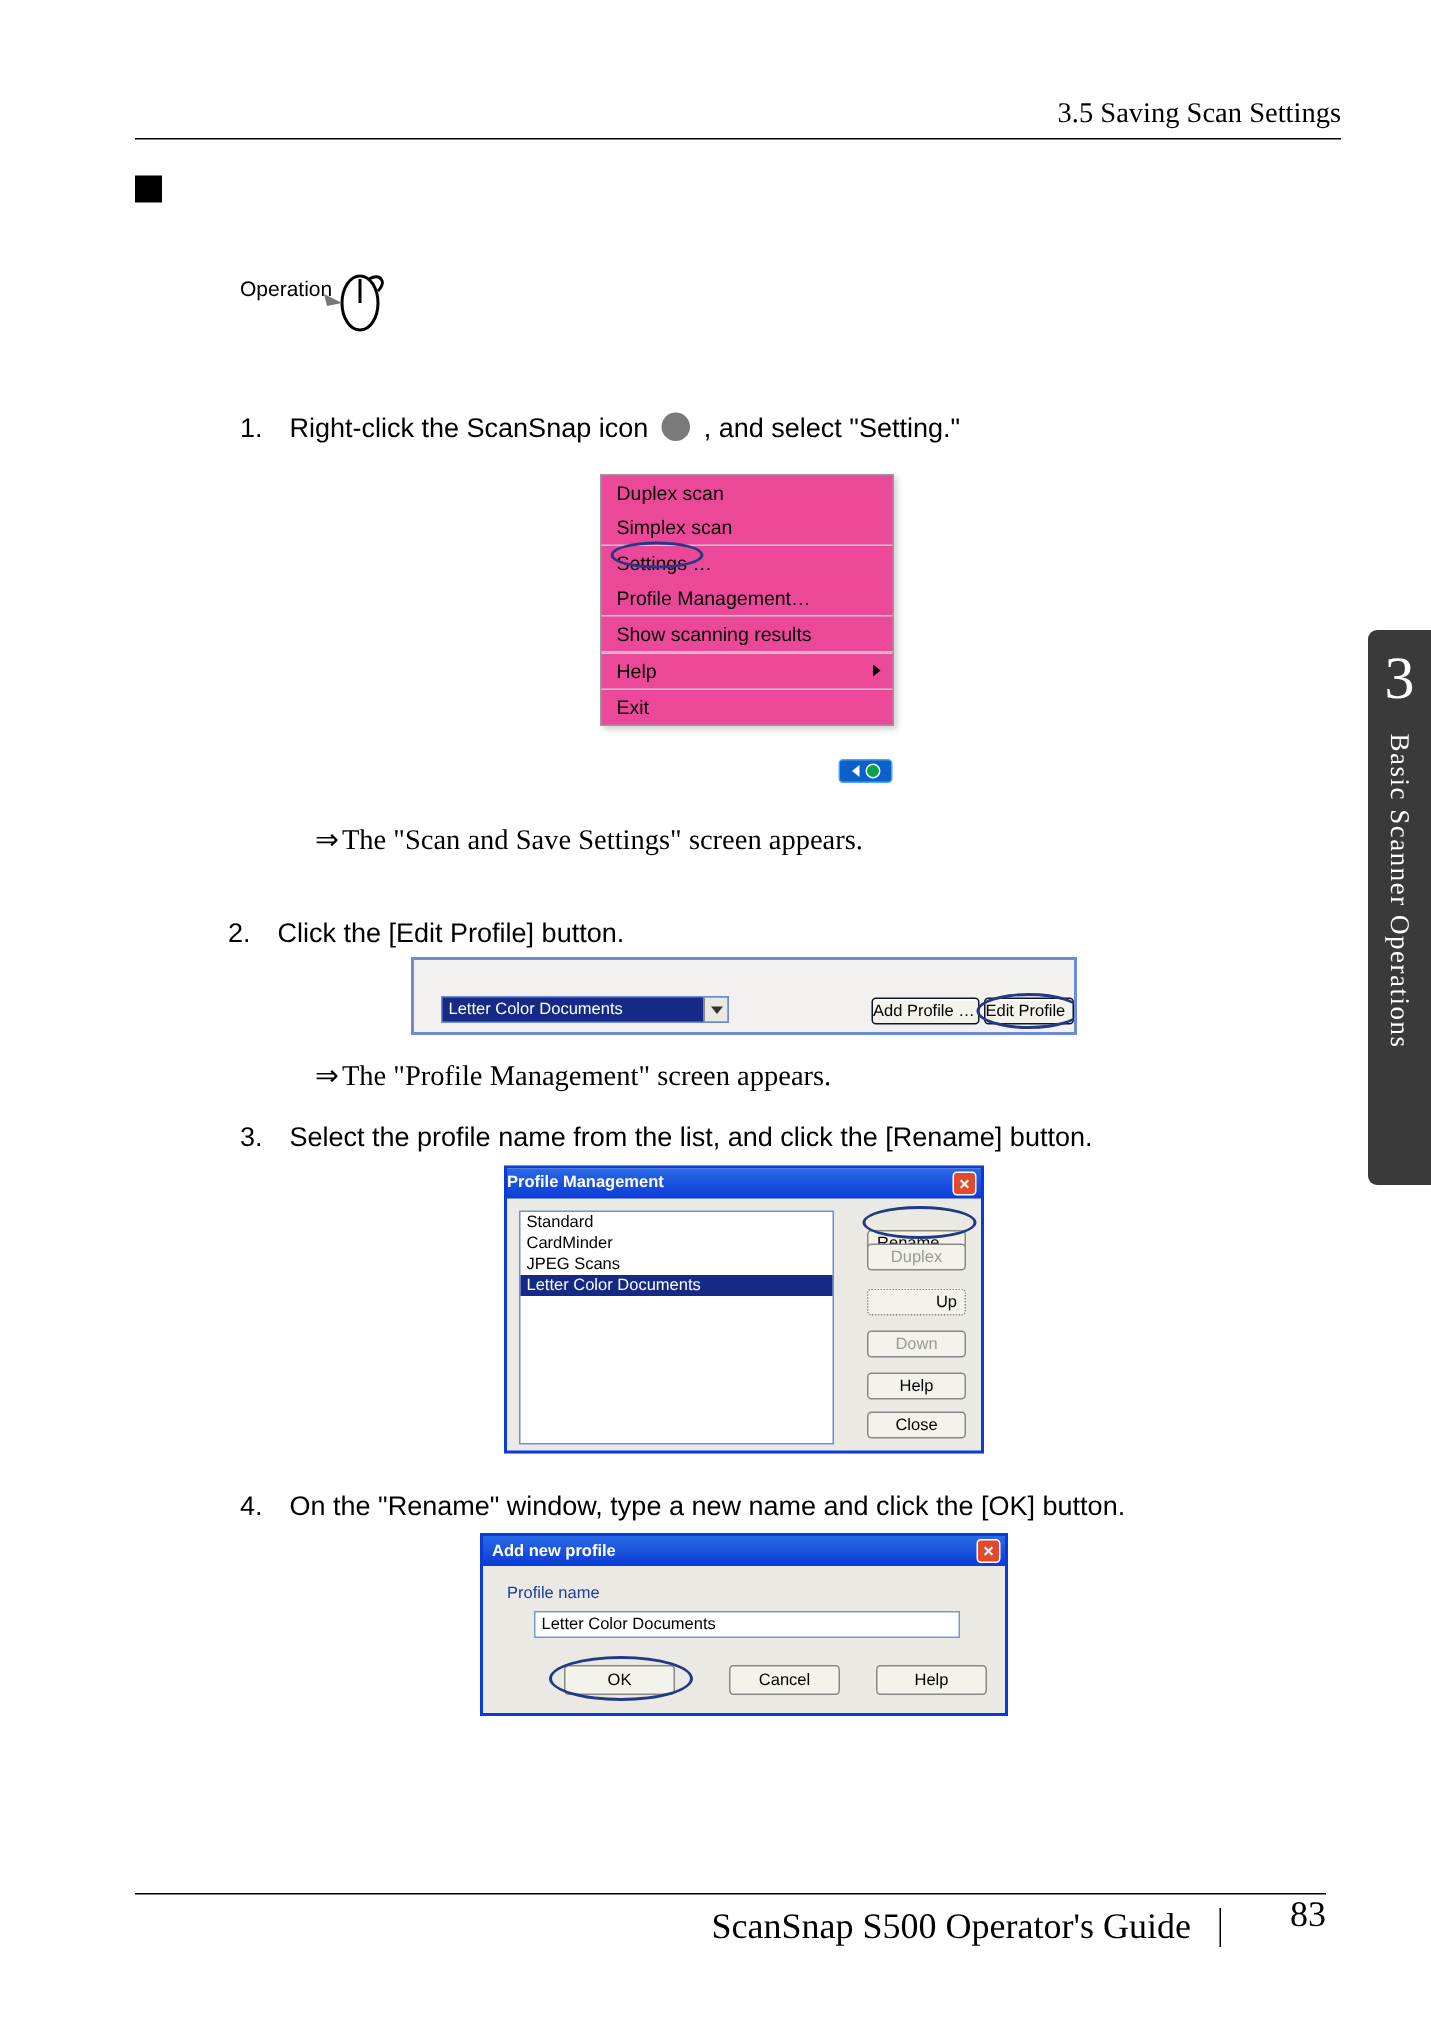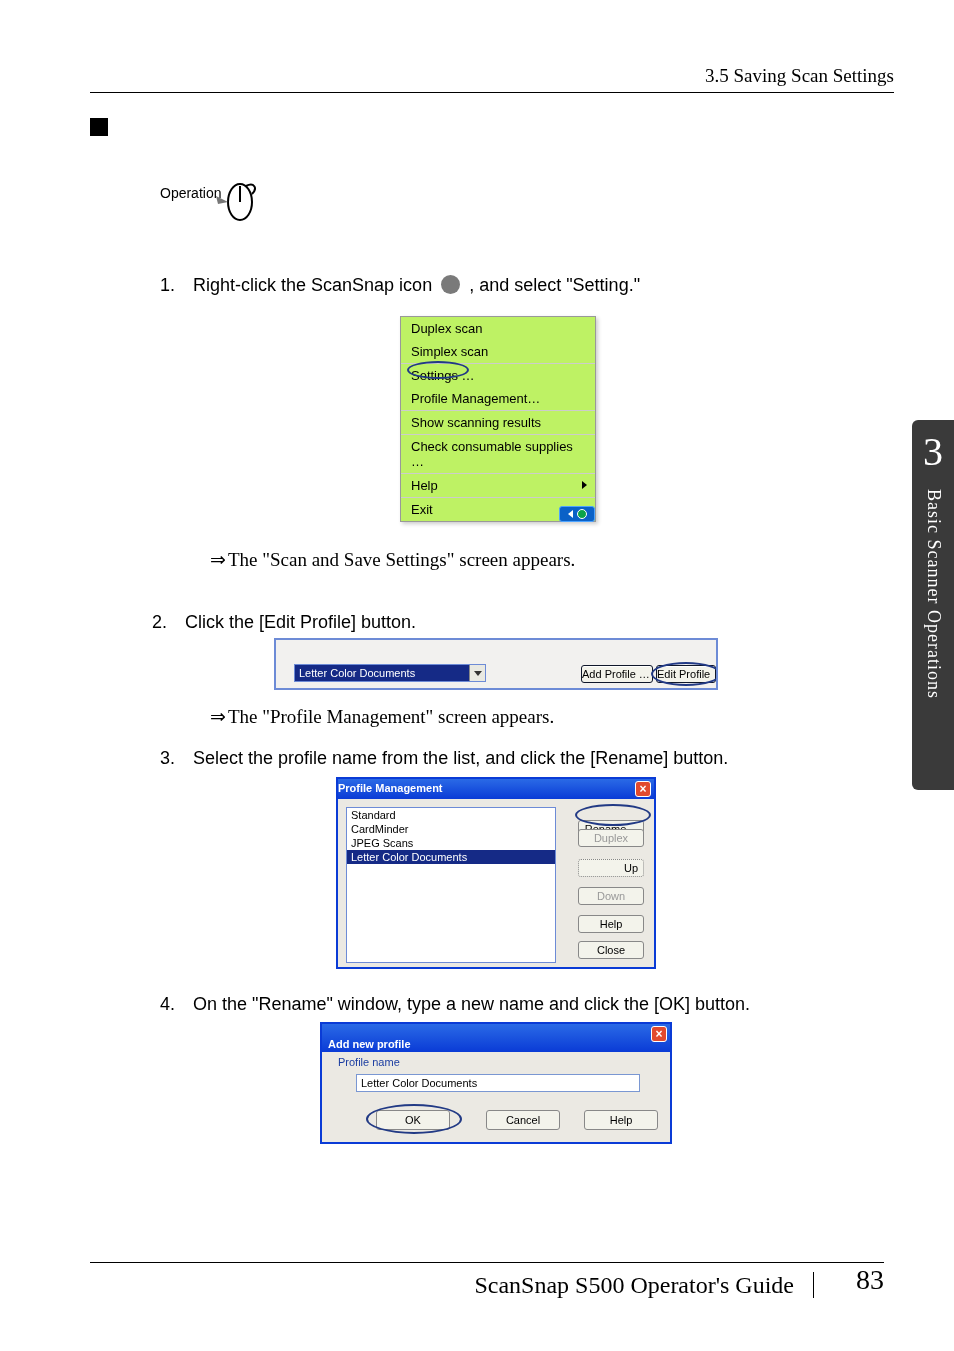--- a/index.html
+++ b/index.html
@@ -69,21 +69,21 @@
     margin: 0 4px;
   }
 
   
   .ctx-menu {
     position: absolute;
     left: 400px;
     top: 316px;
     width: 196px;
     border: 1px solid #999;
-    background: #bef264;
+    background: #ec4899;
     font-size: 13px;
     font-family: Tahoma, Arial, sans-serif;
     box-shadow: 2px 2px 4px rgba(0,0,0,.2);
   }
   .ctx-menu .item {
     padding: 4px 10px;
     position: relative;
   }
   .ctx-menu .sep {
     border-top: 1px solid #ccc;
@@ -260,21 +260,21 @@
     height: 122px;
     border: 2px solid #0a3bd6;
     background: #ebe9e3;
     font-size: 11px;
     font-family: Tahoma, Arial, sans-serif;
   }
   .anpwin .titlebar {
     height: 20px;
     background: linear-gradient(#2a6ae6,#0a3bd6);
     color: #fff; font-weight: bold;
-    padding: 14px 6px;
+    padding: 4px 6px;
     position: relative;
   }
   .anpwin .lbl { position: absolute; left: 16px; top: 32px; color: #1b3da1; }
   .anpwin .txt {
     position: absolute; left: 34px; top: 50px;
     width: 284px; height: 18px;
     background: #fff; border: 1px solid #7a97d2;
     padding-left: 4px; line-height: 16px;
   }
   .anpwin .btn {
@@ -323,21 +323,21 @@
   }
   .footer-divider {
     position: absolute;
     right: 140px; top: 1272px;
     height: 26px; border-left: 1px solid #000;
   }
   .page-num {
     position: absolute;
     right: 70px; top: 1264px;
     font-family: "Times New Roman", serif;
-    font-size: 28px;
+    font-size: 24px;
   }
 
   
   .mouse-icon {
     position: absolute; left: 214px; top: 180px;
   }
 </style>
 </head>
 <body>
 
@@ -367,21 +367,20 @@
 
 <div class="ctx-menu">
   <div class="item">Duplex scan</div>
   <div class="item">Simplex scan</div>
   <div class="sep"></div>
   <div class="item">Settings …</div>
   <div class="item">Profile Management…</div>
   <div class="sep"></div>
   <div class="item">Show scanning results</div>
   <div class="sep"></div>
-  <div class="item">Check consumable supplies …</div>
   <div class="sep"></div>
   <div class="item">
     <span>Help</span>
     <span class="arrow-right"></span>
   </div>
   <div class="sep"></div>
   <div class="item">Exit</div>
 </div>
 <div class="callout-oval settings"></div>
 

